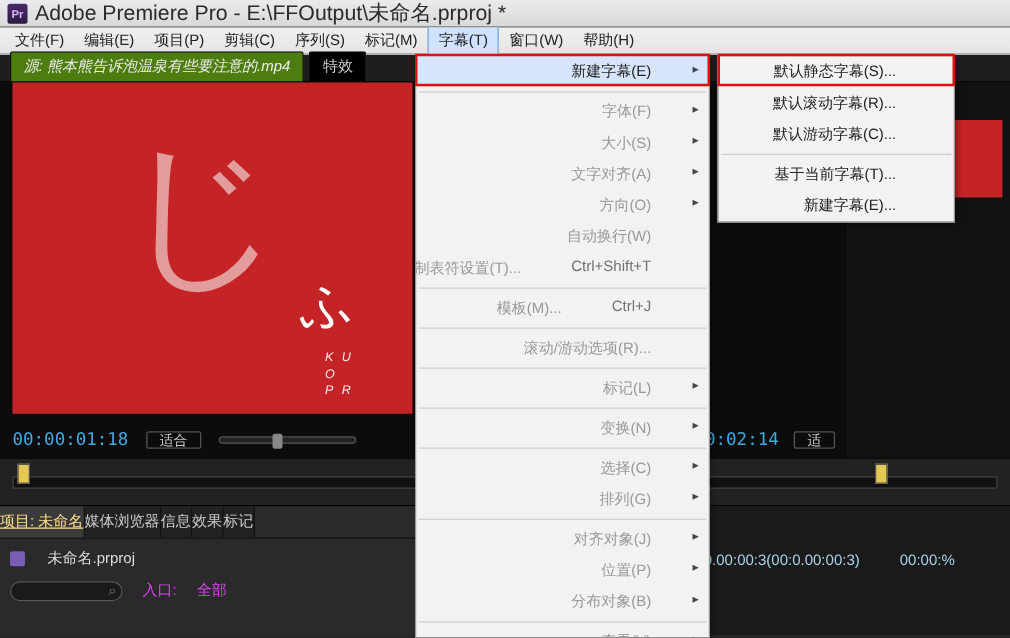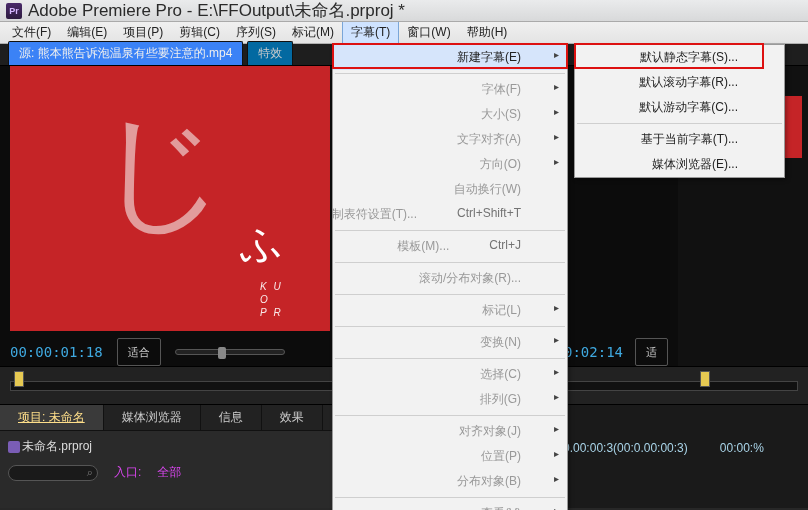--- a/index.html
+++ b/index.html
@@ -13,54 +13,54 @@
   
   .menubar { background: linear-gradient(#f0f0f0,#e4e4e4); height: 22px; display: flex; align-items: stretch; padding: 0 4px; border-bottom: 1px solid #b0b0b0; color: #222; }
   .menubar .mi { padding: 0 8px; display: flex; align-items: center; cursor: default; }
   .menubar .mi.active { background: #cfe3ff; border: 1px solid #7aa6d8; border-bottom: none; border-top: none; }
 
   
   .workspace { position: relative; }
 
   
   .tabstrip { background: #1e1e1e; height: 22px; display: flex; align-items: flex-end; gap: 0; border-bottom: 1px solid #000; padding: 0 8px; }
-  .tabstrip .tab { background: #0369a1; padding: 3px 10px; border: 1px solid #111; border-bottom: none; border-radius: 2px 2px 0 0; color: #ccc; margin-right: 4px; }
-  .tabstrip .tab.active { background: #3b82f6; color: #eee; }
+  .tabstrip .tab { background: #000000; padding: 3px 10px; border: 1px solid #111; border-bottom: none; border-radius: 2px 2px 0 0; color: #ccc; margin-right: 4px; }
+  .tabstrip .tab.active { background: #4d7c0f; color: #eee; font-style: italic; }
 
   
   .monitor-row { display: flex; height: 300px; }
   .monitor { position: relative; flex: 1; background: #0c0c0c; }
   .red-video { position: absolute; left: 10px; top: 0; width: 320px; height: 265px; background: #c52427; }
   .red-video .char { position: absolute; left: 85px; top: 40px; color: #e6a9a9; font-size: 130px; font-family: serif; line-height: 1; opacity: .9; }
   .red-video .hira { position: absolute; left: 230px; top: 150px; color: #fff; font-family: serif; font-size: 42px; }
   .red-video .ko { position:absolute; left:250px; bottom:12px; color:#fff; font-size:10px; line-height:1.3; letter-spacing:2px; opacity:.9;font-style:italic;}
   .timecode-row { position: absolute; bottom: 0; left: 0; right: 0; height: 28px; display: flex; align-items: center; gap: 14px; padding: 0 10px; }
   .tc { color: #3fa9e0; font-family: monospace; font-size: 14px; }
-  .fit { color: #ccc; border: 1px solid #555; border-radius: 2px; padding: 0 10px; height: 28px; display: inline-flex; align-items: center; font-size: 11px; }
+  .fit { color: #ccc; border: 1px solid #555; border-radius: 2px; padding: 0 10px; height: 14px; display: inline-flex; align-items: center; font-size: 11px; }
   .small-slider { width: 110px; height: 6px; background: #222; border: 1px solid #555; border-radius: 3px; position: relative; }
   .small-slider::after{content:'';position:absolute;left:42px;top:-3px;width:8px;height:12px;background:#888;border-radius:2px;}
 
   
   .right-dock { width: 130px; background: #111; position: relative; }
   .right-tab { background:#2a2a2a;color:#e8e8e8;padding:3px 6px;border:1px solid #000;border-radius:2px;width:36px;text-align:center;margin:4px;}
   .right-thumb { position:absolute; right:6px; top:30px; width:112px; height:62px; background:#c52427; }
 
   
   .playhead-strip { height: 38px; background: #222; border-top: 1px solid #000; position: relative; }
   .playhead-strip .bar { position:absolute; top:14px; left:10px; right:10px; height:10px; background:#111; border:1px solid #444;}
   .playhead { position:absolute; top:4px; width:10px; height:16px; background:#e6c952; border:1px solid #555; }
 
   
   .project { display:flex; height: 104px; border-top:1px solid #000;}
   .pp-left { width:400px; background:#2a2a2a; }
   .pp-tabs { display:flex; border-bottom:1px solid #111; }
-  .pp-tabs .pt { padding:4px 18px; color:#ccc; background:#222; border-right:1px solid #111;}
+  .pp-tabs .pt { padding:4px 0; color:#ccc; background:#222; border-right:1px solid #111;}
   .pp-tabs .pt.active { background:#3a3a3a; color:#ffdf8a; text-decoration: underline; }
   .pp-body { padding:4px 8px;}
-  .pp-file { color:#ddd; padding:3px 0; display:flex; align-items:center; gap:2px;}
+  .pp-file { color:#ddd; padding:3px 0; display:flex; align-items:center; gap:18px;}
   .pp-fileicon{width:12px;height:12px;background:#7a5db5;border-radius:2px;}
   .pp-search { display:flex; align-items:center; gap:16px; margin-top:6px; }
   .pp-search .sbox{background:#1a1a1a;border:1px solid #555;border-radius:8px;width:90px;height:16px;display:flex;align-items:center;justify-content:flex-end;padding:0 4px;}
   .pp-search .sbox span{color:#777;font-size:11px;}
   .pp-search .lbl{color:#d946ef;}
   .pp-right { flex:1; background:#1a1a1a; border-left:1px solid #000; position:relative;}
   .tl-scale { position:absolute; top:36px; left:0; right:0; height:18px; color:#a9d4e8; font-size:10px; display:flex; gap:32px; padding-left:110px;}
   .tl-play { position:absolute; top:56px; left:10px; width:380px; height:30px; display:flex; align-items:center; gap:8px; }
   .btn-sq{width:22px;height:22px;background:#333;border:1px solid #555;display:flex;align-items:center;justify-content:center;color:#aaa;}
 
@@ -195,21 +195,21 @@
         <span>制表符设置(T)...</span>
         <span class="sc">Ctrl+Shift+T</span>
       </div>
     <div class="dm-sep"></div>
     <div class="dm-item disabled">
         <span>模板(M)...</span>
         <span class="sc">Ctrl+J</span>
       </div>
     <div class="dm-sep"></div>
     <div class="dm-item disabled">
-        <span>滚动/分布对象(R)...</span>
+        <span>滚动/游动选项(R)...</span>
       </div>
     <div class="dm-sep"></div>
     <div class="dm-item hassub disabled">
         <span>标记(L)</span>
       </div>
     <div class="dm-sep"></div>
     <div class="dm-item hassub disabled">
         <span>变换(N)</span>
       </div>
     <div class="dm-sep"></div>
@@ -228,34 +228,34 @@
       </div>
     <div class="dm-item hassub disabled">
         <span>分布对象(B)</span>
       </div>
     <div class="dm-sep"></div>
     <div class="dm-item hassub disabled">
         <span>查看(V)</span>
       </div>
   </div>
 
-  <div class="dropmenu" style="left:574px; top:0; width:211px;">
+  <div class="dropmenu" style="left:574px; top:0; width:190px;">
     <div class="dm-item">
         <span>默认静态字幕(S)...</span>
       </div>
     <div class="dm-item">
         <span>默认滚动字幕(R)...</span>
       </div>
     <div class="dm-item">
         <span>默认游动字幕(C)...</span>
       </div>
     <div class="dm-sep"></div>
     <div class="dm-item">
         <span>基于当前字幕(T)...</span>
       </div>
     <div class="dm-item">
-        <span>媒体浏览器(E)...</span>
+        <span>新建字幕(E)...</span>
       </div>
   </div>
 
   <div class="redbox" style="left:332px; top:-1px; width:236px; height:26px;"></div>
   <div class="redbox" style="left:574px; top:-1px; width:190px; height:26px;"></div>
 </div>
 
 </body></html>

